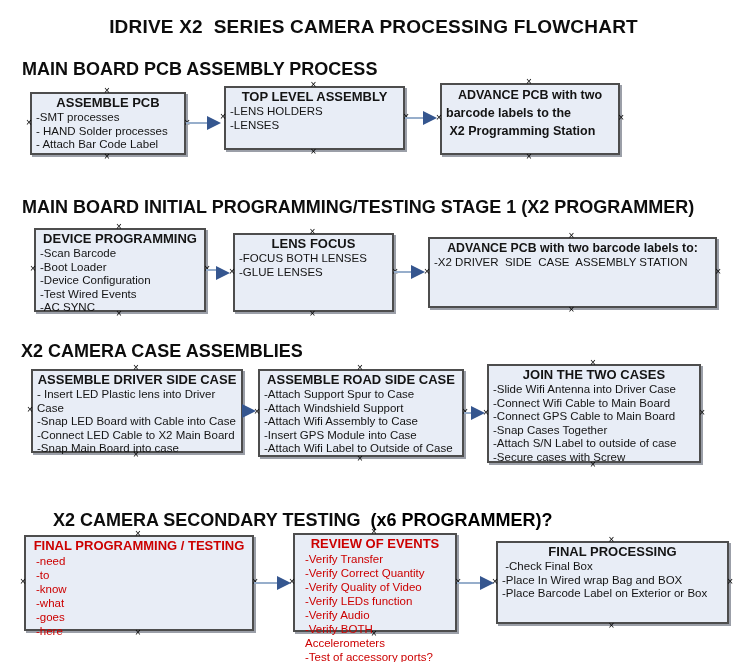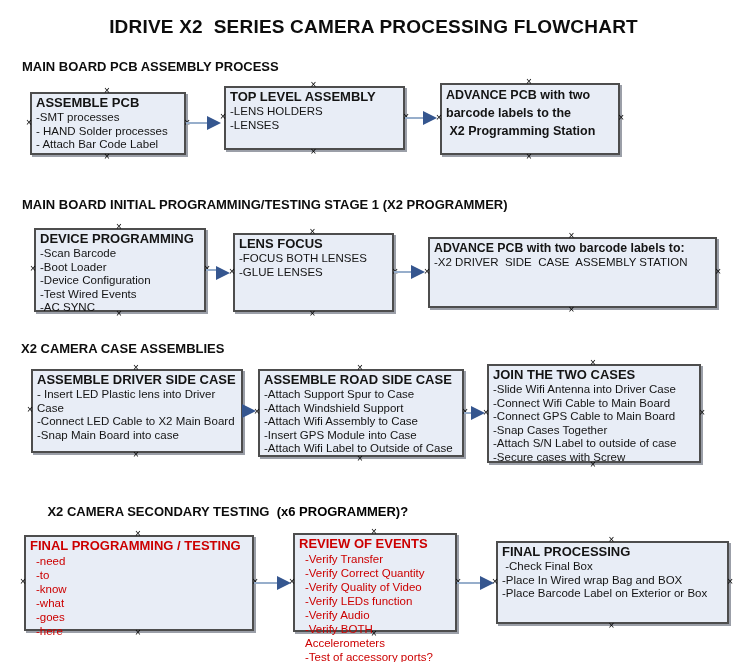--- a/index.html
+++ b/index.html
@@ -1,25 +1,25 @@
 <!DOCTYPE html>
 <html><head>
 <meta charset="utf-8">
 <style>
   html,body{margin:0;padding:0;background:#ffffff;}
   body{width:747px;height:662px;overflow:hidden;font-family:"Liberation Sans",sans-serif;}
   .canvas{position:relative;width:747px;height:662px;background:#fff;}
   .chart-title{position:absolute;top:16px;left:0;width:100%;text-align:center;
     font-size:19px;font-weight:bold;color:#0d0d0d;white-space:pre;letter-spacing:.2px;}
-  .section-heading{position:absolute;font-size:13px;font-weight:bold;color:#0d0d0d;white-space:pre;}
+  .section-heading{position:absolute;font-size:18px;font-weight:bold;color:#0d0d0d;white-space:pre;}
   .section-heading .red{color:#000000;}
   .box{position:absolute;background:#e8edf6;border:2px solid #4d4d4d;
     box-shadow:2px 2px 0 #9b9fa8;box-sizing:border-box;padding:1px 4px;
     color:#141414;font-size:11.5px;}
-  .box-title{font-weight:bold;font-size:13px;line-height:16px;white-space:pre;}
+  .box-title{font-weight:bold;font-size:13px;line-height:16px;white-space:pre;text-align:center;}
   .box-line{line-height:13.5px;white-space:pre-wrap;}
   .box.red-text .box-title,.box.red-text .box-line{color:#cc0000;}
   .box.red-text .box-line{line-height:14px;margin-left:6px;}
   .box.all-bold .box-title,.box.all-bold .box-line{font-weight:bold;font-size:12.5px;line-height:18px;}
   .box.title-compact .box-title{font-size:12.3px;}
   .handle{position:absolute;font-size:10px;line-height:8px;color:#000;}
   .h-n{top:-7px;left:calc(50% - 4px);}
   .h-s{bottom:-8px;left:calc(50% - 4px);}
   .h-w{left:-6px;top:calc(50% - 5px);}
   .h-e{right:-6px;top:calc(50% - 5px);}
@@ -94,20 +94,21 @@
     <div class="box-line">-X2 DRIVER  SIDE  CASE  ASSEMBLY STATION</div>
   <span class="handle h-n">×</span>
       <span class="handle h-s">×</span>
       <span class="handle h-e">×</span>
       <span class="handle h-w">×</span>
     </div>
 
   <div class="box" style="left:31px;top:369px;width:212px;height:84px">
     <div class="box-title">ASSEMBLE DRIVER SIDE CASE</div>
     <div class="box-line">- Insert LED Plastic lens into Driver Case</div>
+    <div class="box-line">-Snap LED Board with Cable into Case</div>
     <div class="box-line">-Connect LED Cable to X2 Main Board</div>
     <div class="box-line">-Snap Main Board into case</div>
   <span class="handle h-n">×</span>
       <span class="handle h-s">×</span>
       <span class="handle h-e">×</span>
       <span class="handle h-w">×</span>
     </div>
   <div class="box" style="left:258px;top:369px;width:206px;height:88px">
     <div class="box-title">ASSEMBLE ROAD SIDE CASE</div>
     <div class="box-line">-Attach Support Spur to Case</div>

